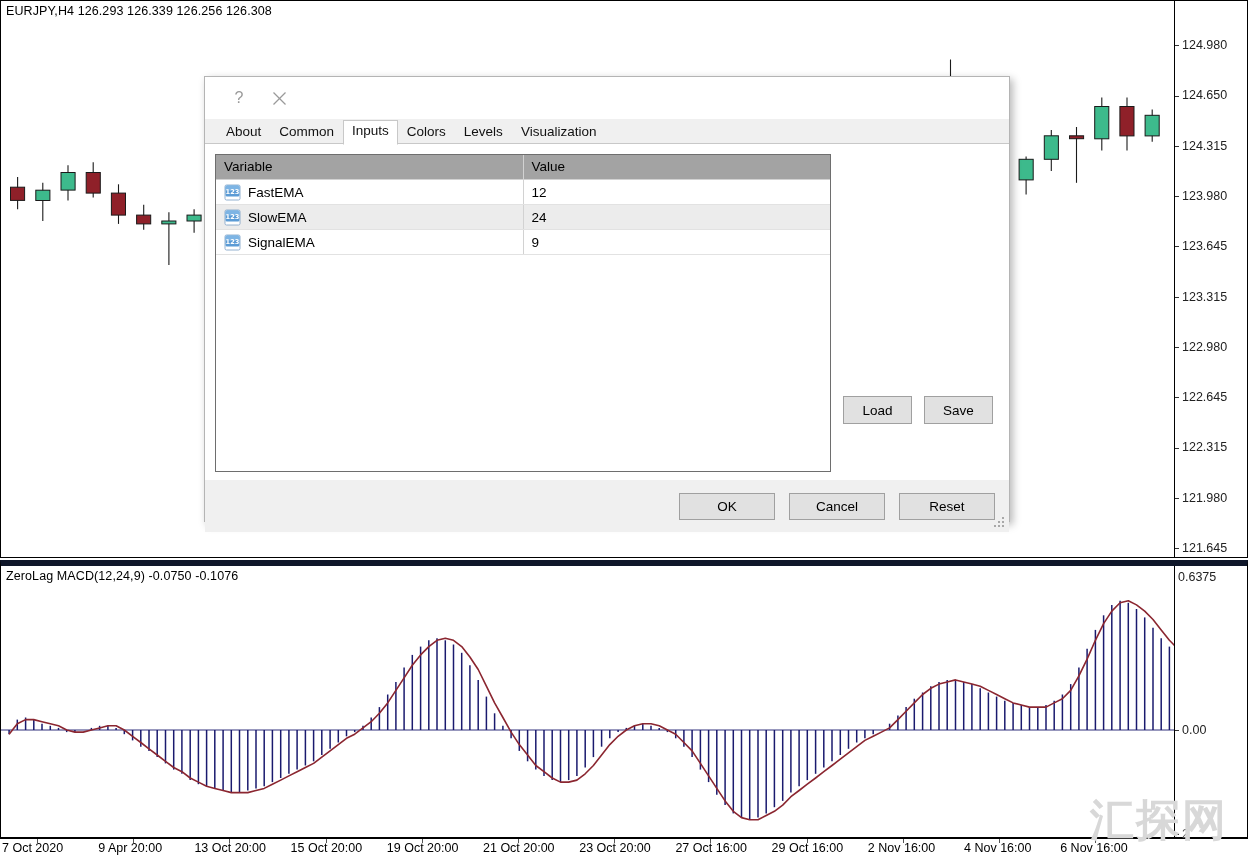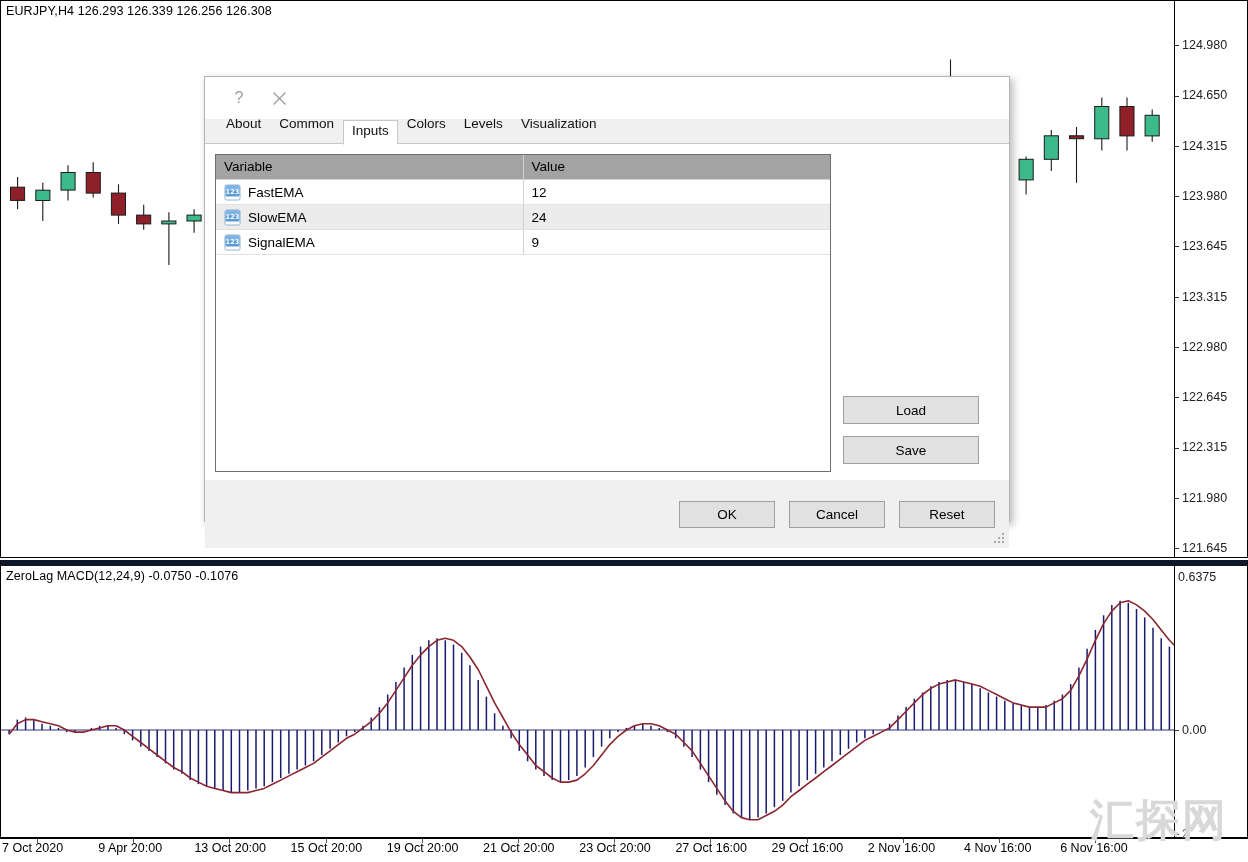--- a/index.html
+++ b/index.html
@@ -98,21 +98,21 @@
     background:#f0f0f0; padding:0;
   }
 
   
   #tabstrip {
     display:flex; align-items:flex-end; height:25px;
     padding-left:12px; flex:none; position:relative;
     border-bottom:1px solid #c8c8c8; background:#f0f0f0;
   }
   .tab {
-    font-size:13.5px; color:#111; padding:3px 8px 12px 8px;
+    font-size:13.5px; color:#111; padding:3px 8px 4px 8px;
     border:1px solid transparent; border-bottom:none;
     line-height:16px; cursor:default; position:relative; top:1px;
   }
   .tab.active {
     background:#ffffff; border-color:#c8c8c8;
     border-bottom:1px solid #ffffff;
     margin-bottom:-1px; z-index:2;
     padding-top:2px; padding-bottom:5px;
   }
 
@@ -140,34 +140,34 @@
   table.params tr.alt td { background:#ececec; }
   table.params col.c1 { width:307px; }
   .var-cell { display:flex; align-items:center; gap:7px;text-align:right; }
   .type-icon {
     width:17px; height:17px; flex:none; position:relative; display:block;
   }
   .cell-border-left { border-left:1px solid #d2d2d2; }
 
   
   #side-buttons {
-    width:150px; margin-left:12px; display:flex; flex-direction:column;
+    width:150px; margin-left:12px; display:flex; 
     justify-content:flex-start; padding-top:242px; gap:12px;
   }
   .btn {
     background:#e1e1e1; border:1px solid #a0a0a0;
     font-size:13.5px; color:#000; height:28px;
     display:flex; align-items:center; justify-content:center;
     cursor:default; user-select:none;
   }
   #side-buttons .btn { width:136px; }
 
   
   #dialog-footer {
-    height:68px; flex:none; background:#f0f0f0;
+    height:52px; flex:none; background:#f0f0f0;
     display:flex; align-items:center; justify-content:flex-end;
     padding:0 14px 0 0; gap:14px; position:relative;
   }
   #dialog-footer .btn { width:96px; height:27px; }
   #resize-grip {
     position:absolute; right:3px; bottom:3px; width:12px; height:12px;
   }
   #resize-grip i {
     position:absolute; width:2px; height:2px; background:#a8a8a8;
   }

